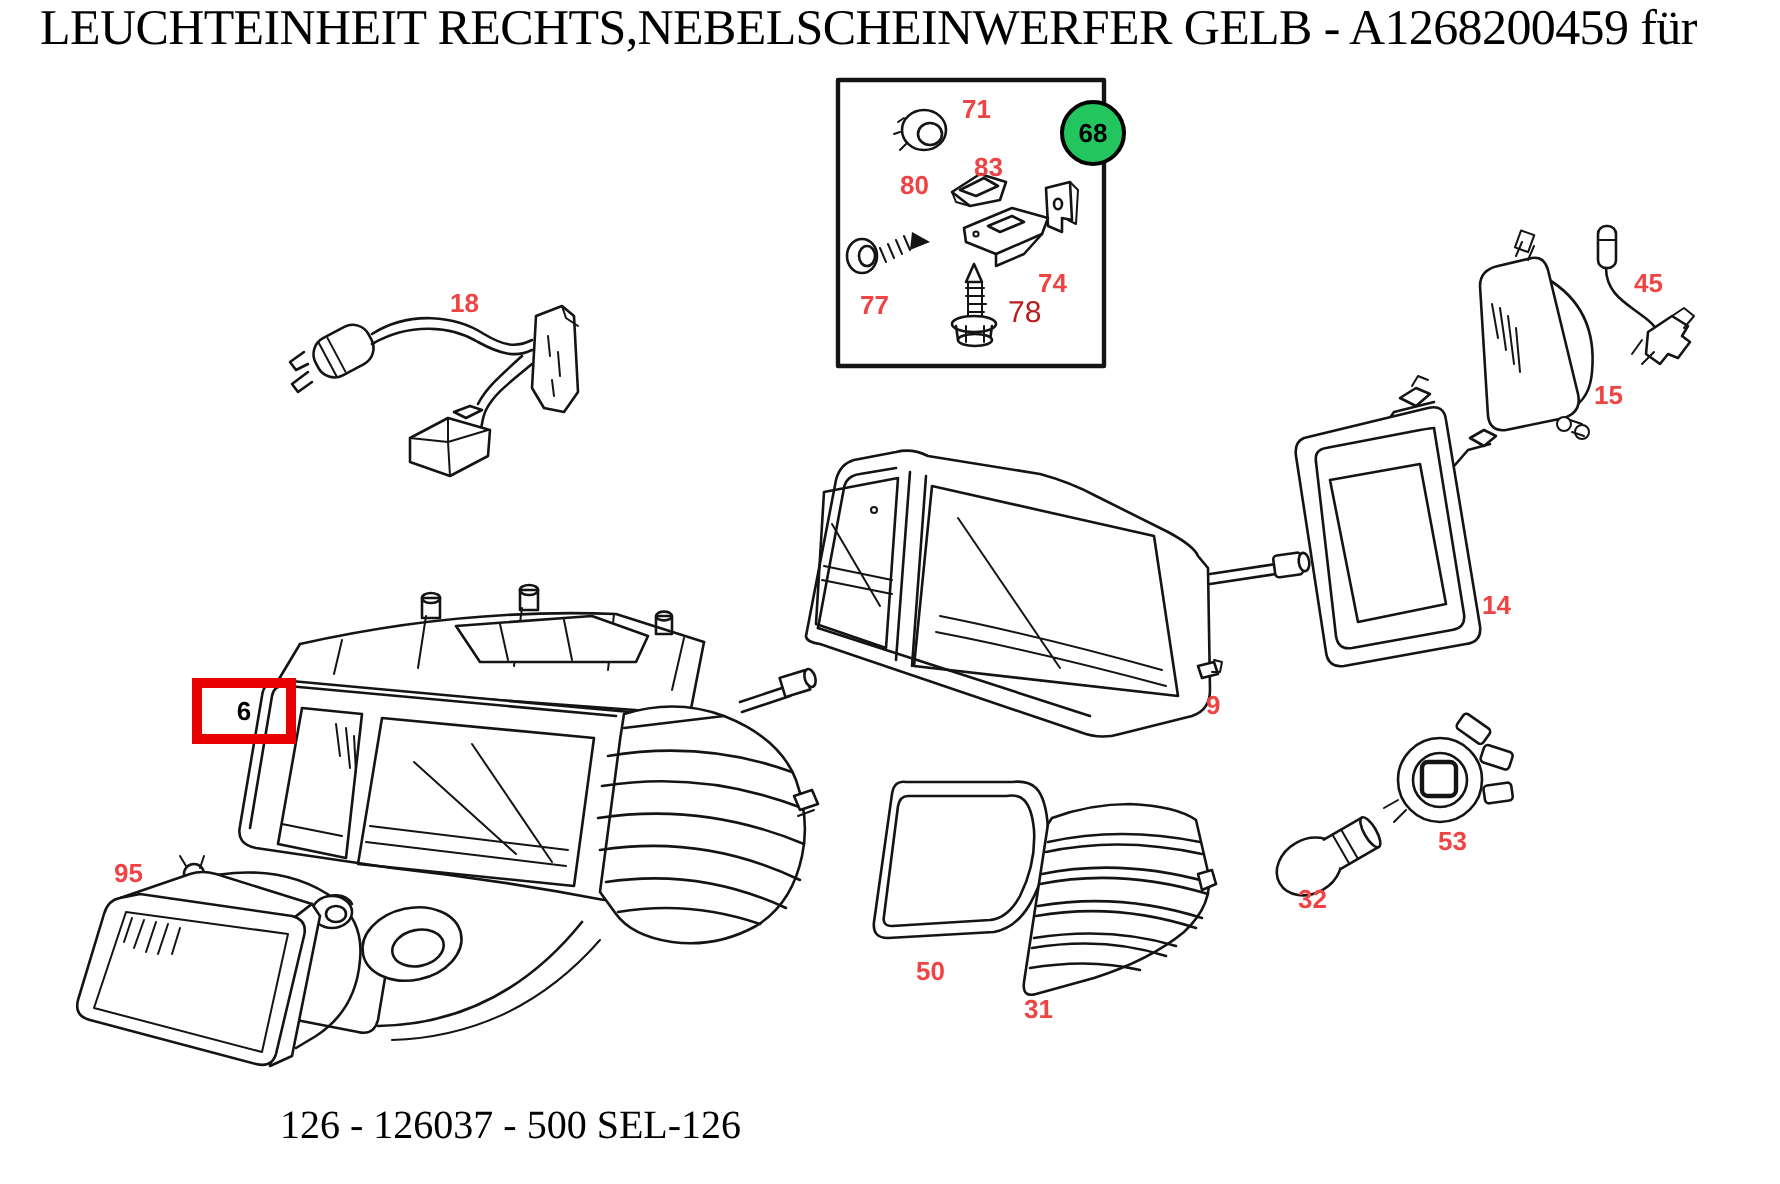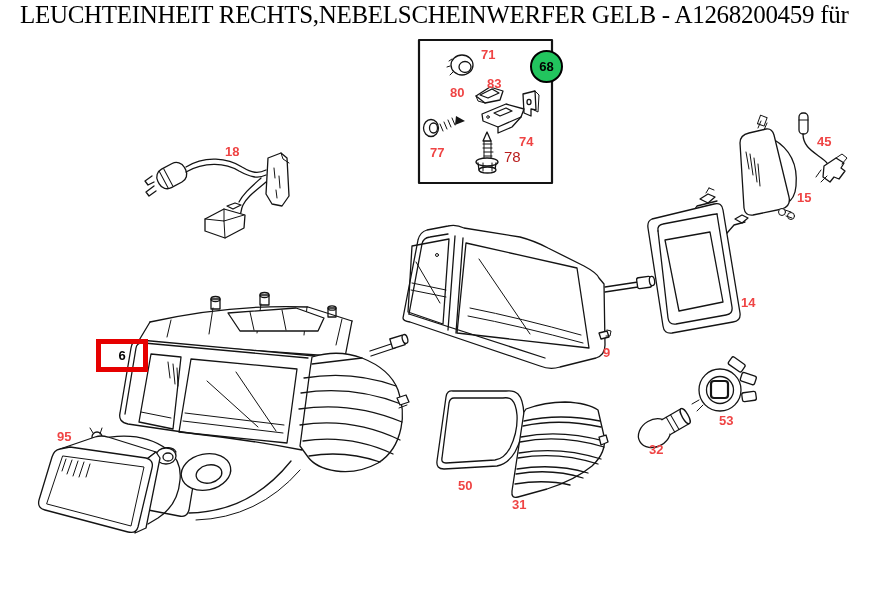--- a/index.html
+++ b/index.html
@@ -252,13 +252,14 @@
   <div class="plbl" style="left:817px;top:134px">45</div>
   <div class="plbl" style="left:797px;top:190px">15</div>
   <div class="plbl" style="left:741px;top:295px">14</div>
   <div class="plbl" style="left:603px;top:345px">9</div>
   <div class="plbl" style="left:57px;top:429px">95</div>
   <div class="plbl" style="left:458px;top:478px">50</div>
   <div class="plbl" style="left:512px;top:497px">31</div>
   <div class="plbl" style="left:649px;top:442px">32</div>
   <div class="plbl" style="left:719px;top:413px">53</div>
 
+  <div id="footer-caption">126 - 126037 - 500 SEL-126</div>
 </div>
 
 </body></html>

